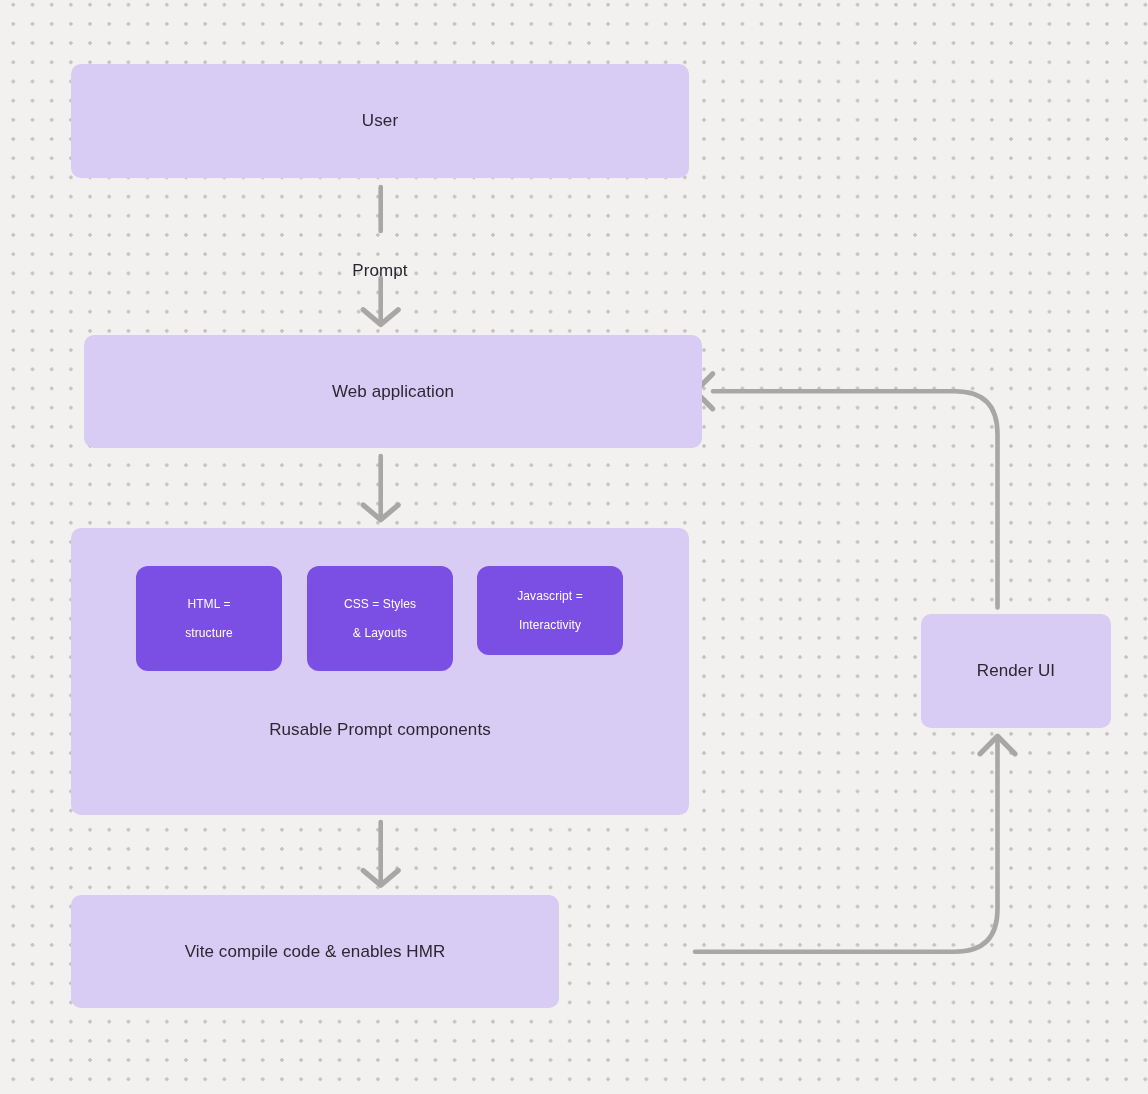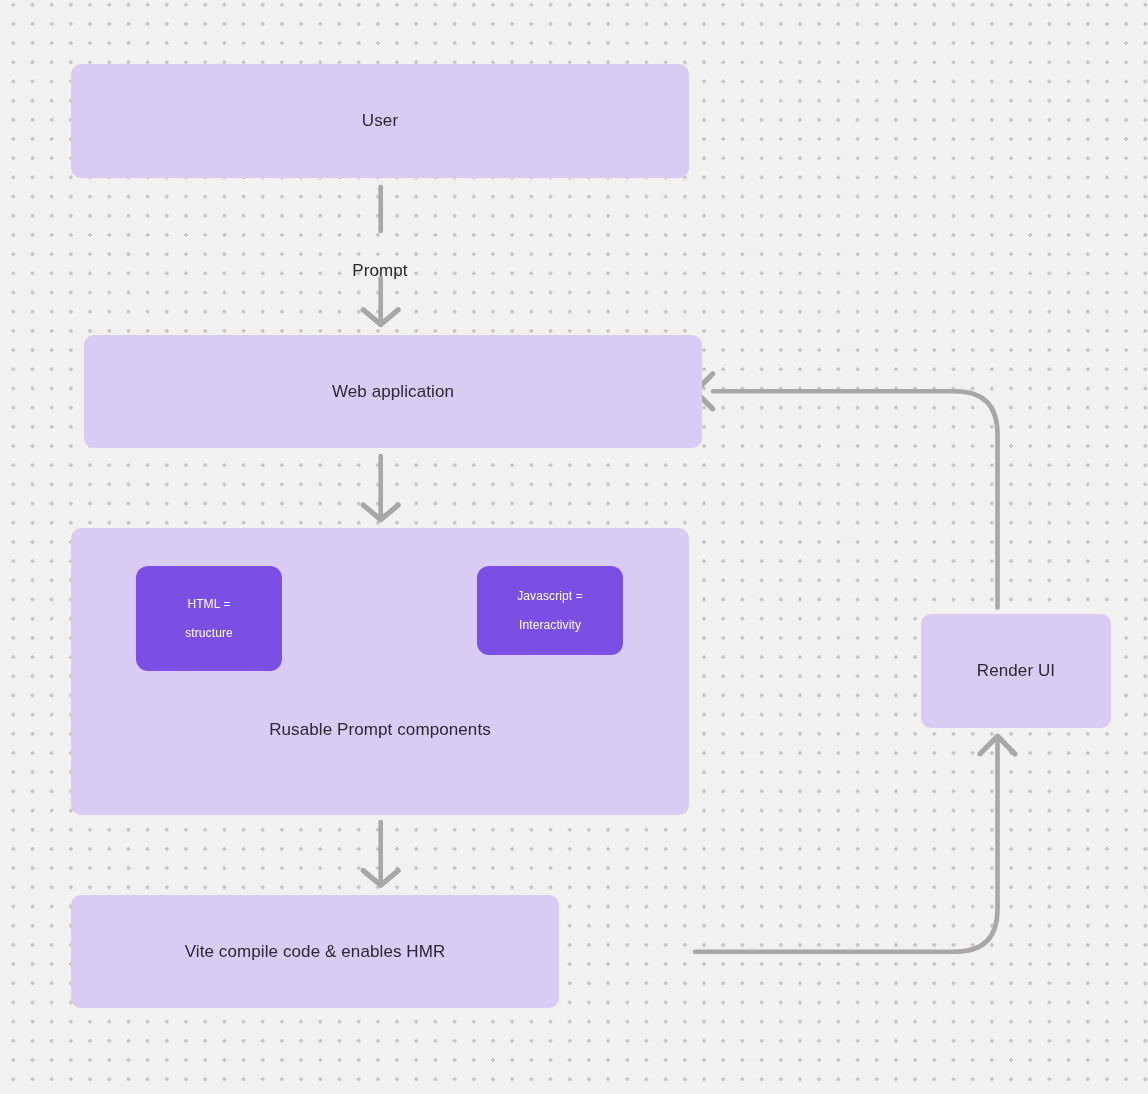--- a/index.html
+++ b/index.html
@@ -135,20 +135,26 @@
 
   <div class="node light group group-box"></div>
 
   <div class="node dark html-box">
     <span>
       <span>HTML =</span><br>
       <span>structure</span>
     </span>
   </div>
 
+  <div class="node dark css-box">
+    <span>
+      <span>CSS = Styles</span><br>
+      <span>&amp; Layouts</span>
+    </span>
+  </div>
 
   <div class="node dark js-box">
     <span>
       <span>Javascript =</span><br>
       <span>Interactivity</span>
     </span>
   </div>
 
   <div class="group-caption">Rusable Prompt components</div>
 

